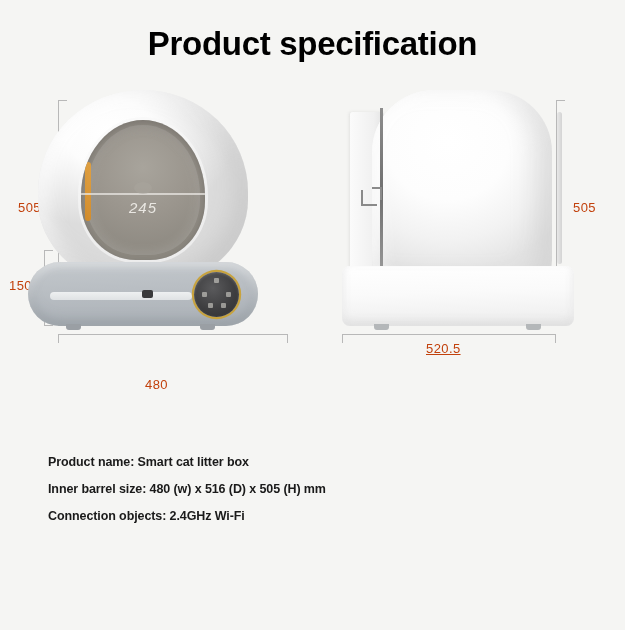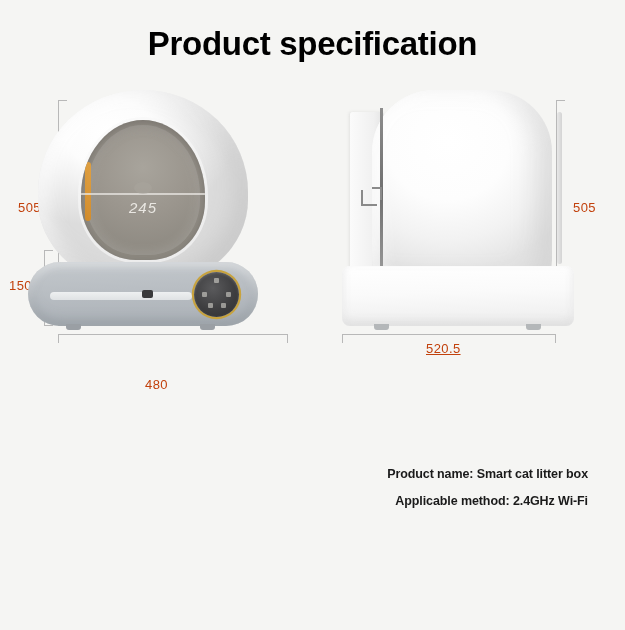--- a/index.html
+++ b/index.html
@@ -312,23 +312,22 @@
     border-radius: 0 0 3px 3px;
     background: #b4b7b9;
   }
   .side-foot.sf-left  { left: 32px; }
   .side-foot.sf-right { left: 184px; }
 
   
   .spec-list {
     position: absolute;
     left: 48px;
-    top: 468px;
+    top: 456px;
     width: 540px;
-    text-align: right;
   }
   .spec-line {
     font-size: 12.5px;
     font-weight: bold;
     color: #1a1a1a;
     line-height: 1.0;
     margin-bottom: 14.5px;
     letter-spacing: -0.1px;
     white-space: nowrap;
   }
@@ -395,14 +394,15 @@
       <div class="side-rail"></div>
       <div class="side-base"></div>
       <div class="side-foot sf-left"></div>
       <div class="side-foot sf-right"></div>
     </div>
   </div>
 </div>
 
 <div class="spec-list">
   <div class="spec-line">Product name: Smart cat litter box</div>
-  <div class="spec-line">Applicable method: 2.4GHz Wi-Fi</div>
+  <div class="spec-line">Inner barrel size: 480 (w) x 516 (D) x 505 (H) mm</div>
+  <div class="spec-line">Connection objects: 2.4GHz Wi-Fi</div>
 </div>
 
 </body></html>

